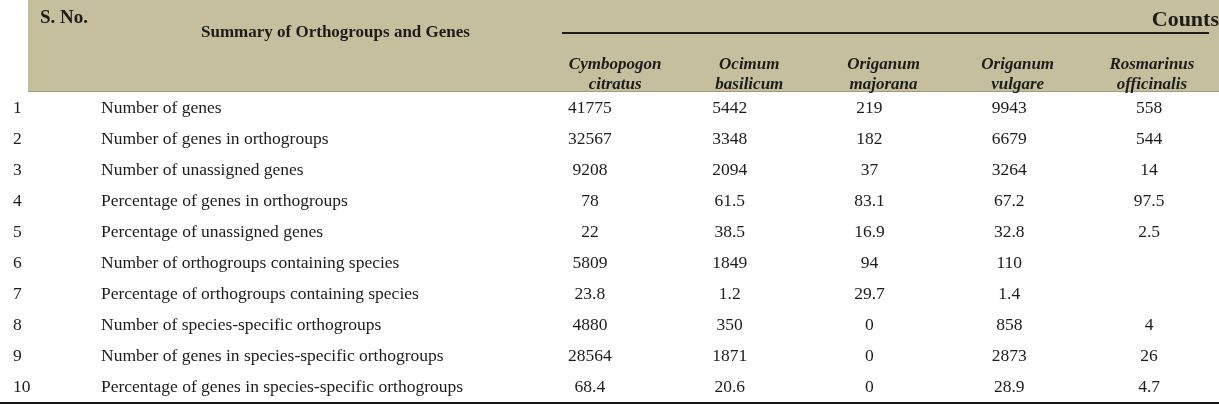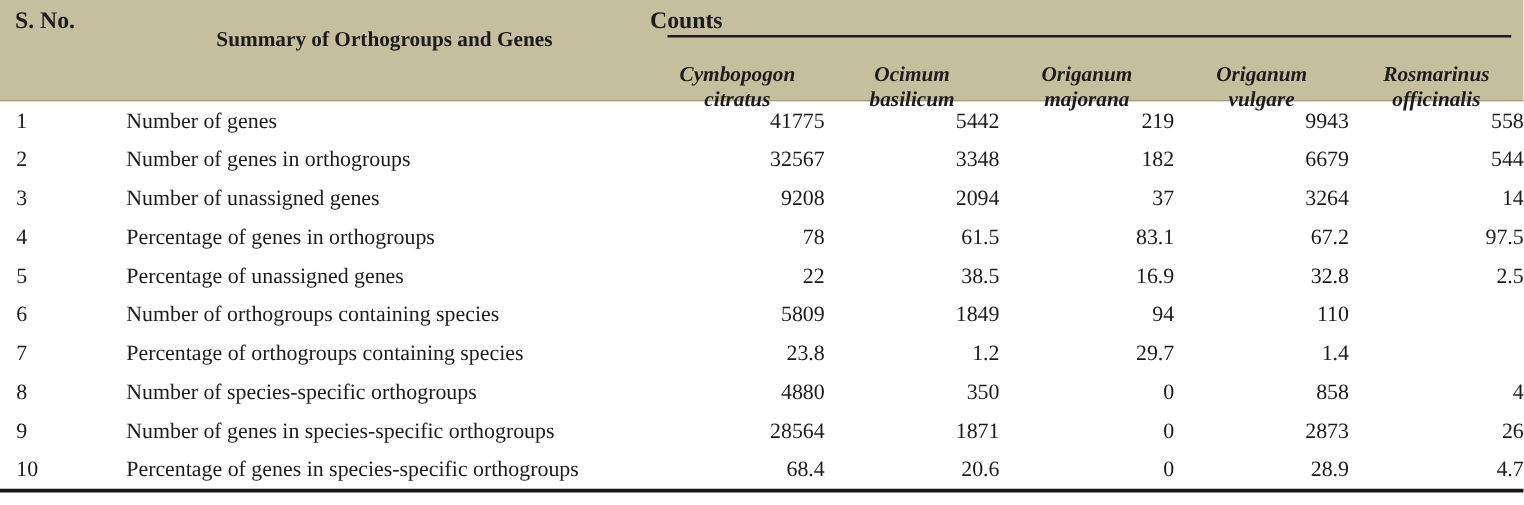--- a/index.html
+++ b/index.html
@@ -7,40 +7,41 @@
     position:relative;
     width:1219px;height:404px;
     background:#ffffff;
     font-family:"Liberation Serif", serif;
     color:#1c1c1c;
     overflow:hidden;
   }
   
   .thead{
     display:flex;
-    height:81px;
+    height:92px;
     box-sizing:border-box;
     background:var(--header-bg,#c5bf9d);
     border-bottom:1px solid #a29c79;
+    margin-left:28px;
   }
   .h-sno{
     width:95px;flex:0 0 95px;
     padding:6px 0 0 12px;box-sizing:border-box;
     font-weight:bold;font-size:19px;
   }
   .h-summary{
     width:425px;flex:0 0 425px;
     padding-top:22px;box-sizing:border-box;
     text-align:center;
     font-weight:bold;font-size:17px;
   }
   .h-counts-block{flex:1 1 auto;display:flex;flex-direction:column;}
   .counts-title{
     height:27px;padding-top:6px;box-sizing:content-box;
-    text-align:left;font-weight:bold;font-size:19px;
+    text-align:right;font-weight:bold;font-size:22px;
   }
   .counts-rule{
     border-bottom:2px solid #1d1d1d;
     margin:0 10px 0 14px;
   }
   .species-row{display:flex;padding-top:20px;}
   .species-cell{
     flex:1 1 20%;
     text-align:center;
     font-weight:bold;font-style:italic;
@@ -48,21 +49,21 @@
   }
   
   .trow{
     display:grid;
     grid-template-columns:95px 425px repeat(5,1fr);
     height:31px;align-items:center;
     font-size:17.5px;
   }
   .c-sno{padding-left:13px;}
   .c-label{padding-left:6px;}
-  .c-val{text-align:right;}
+  .c-val{text-align:center;}
   
   .bottom-rule{height:3px;background:#161616;}
 </style>
 </head>
 <body>
 
 <div class="page">
 
   <div class="thead">
     <div class="h-sno">S. No.</div>

